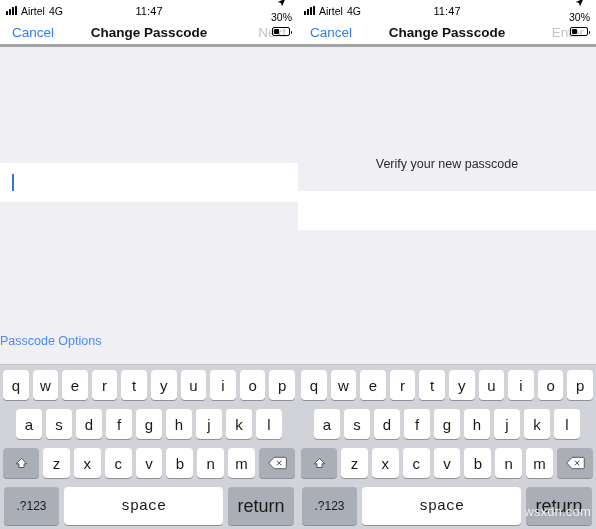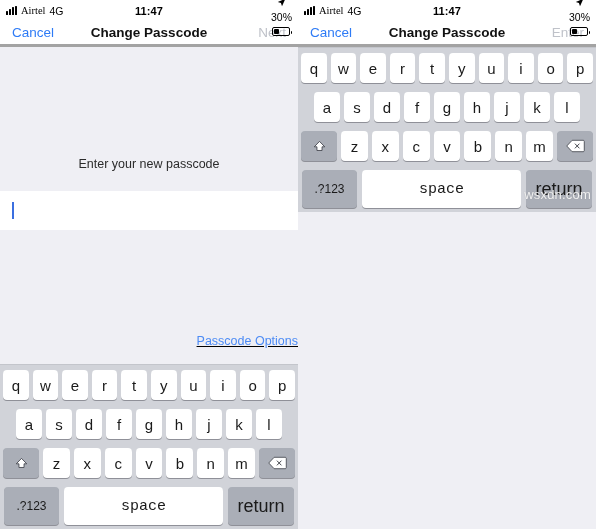--- a/index.html
+++ b/index.html
@@ -36,39 +36,39 @@
     padding: 0 6px;
     font-size: 10.5px;
     color: #000;
   }
   .sb-left { display: flex; align-items: center; gap: 4px; }
   .sb-center {
     position: absolute;
     left: 0; right: 0;
     text-align: center;
     font-size: 11px;
-    font-weight: bold;
+    font-weight: normal;
     letter-spacing: .1px;
   }
   .sb-right {
     margin-left: auto;
     display: flex;
     align-items: center;
     gap: 4px;
     position: relative;
     z-index: 2;
     flex-direction: column;
   }
   .bars { display: flex; align-items: flex-end; gap: 1px; height: 9px; }
   .bars i { width: 2px; background: #000; border-radius: .5px; display: block; }
   .bars i:nth-child(1) { height: 4px; }
   .bars i:nth-child(2) { height: 6px; }
   .bars i:nth-child(3) { height: 8px; }
   .bars i:nth-child(4) { height: 9px; }
-  .carrier { font-size: 10.5px; font-family: Liberation Serif, serif; }
+  .carrier { font-size: 10.5px; }
   .net { font-size: 10.5px; }
   .alarm-ic { width: 9px; height: 9px; }
   .loc-ic { width: 9px; height: 9px; }
   .batt-pct { font-size: 10.5px; }
   .battery {
     width: 18px; height: 9px;
     border: 1px solid #000;
     border-radius: 2px;
     position: relative;
     padding: 1px;
@@ -149,22 +149,21 @@
   .caret {
     width: 2px;
     height: 17px;
     background: #3B6FE0;
   }
   .after-field { flex: 1 1 auto; }
   .options-row {
     flex: 0 0 34px;
     display: flex;
     align-items: center;
-    justify-content: flex-end;
-    text-decoration: underline;
+    justify-content: flex-start;
   }
   .options-link {
     font-size: 12.5px;
     color: #4C8BF5;
     background: none;
     border: none;
     font-family: inherit;
     cursor: pointer;
   }
   .options-row.empty .options-link { visibility: hidden; }
@@ -265,21 +264,20 @@
     </div>
 
     <div class="navbar">
       <button class="nav-btn">Cancel</button>
       <div class="nav-title">Change Passcode</div>
       <button class="nav-btn disabled">Next</button>
     </div>
 
     <div class="content">
       <div class="spacer-top"></div>
-      <div class="prompt">Enter your new passcode</div>
       <div class="field-gap"></div>
       <div class="field-row">
         <span class="caret"></span>
         <span></span>
       </div>
       <div class="after-field"></div>
       <div class="options-row">
         <button class="options-link">Passcode Options</button>
       </div>
       <div class="pad-bottom"></div>
@@ -365,20 +363,33 @@
           </span>
       </div>
     </div>
 
     <div class="navbar">
       <button class="nav-btn">Cancel</button>
       <div class="nav-title">Change Passcode</div>
       <button class="nav-btn disabled">Enter</button>
     </div>
 
+    <div class="content">
+      <div class="spacer-top"></div>
+      <div class="prompt">Verify your new passcode</div>
+      <div class="field-gap"></div>
+      <div class="field-row">
+        <span></span>
+      </div>
+      <div class="after-field"></div>
+      <div class="options-row empty">
+        <button class="options-link">Passcode Options</button>
+      </div>
+      <div class="pad-bottom"></div>
+    </div>
 
     <div class="keyboard">
       <div class="krow r1">
         <button class="key">q</button>
         <button class="key">w</button>
         <button class="key">e</button>
         <button class="key">r</button>
         <button class="key">t</button>
         <button class="key">y</button>
         <button class="key">u</button>

